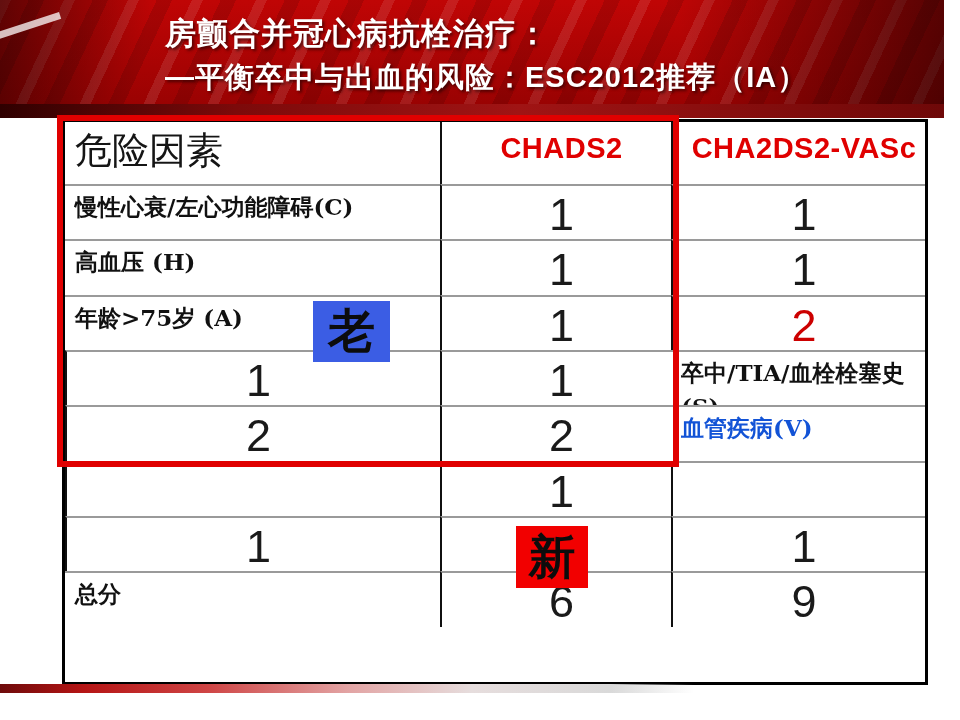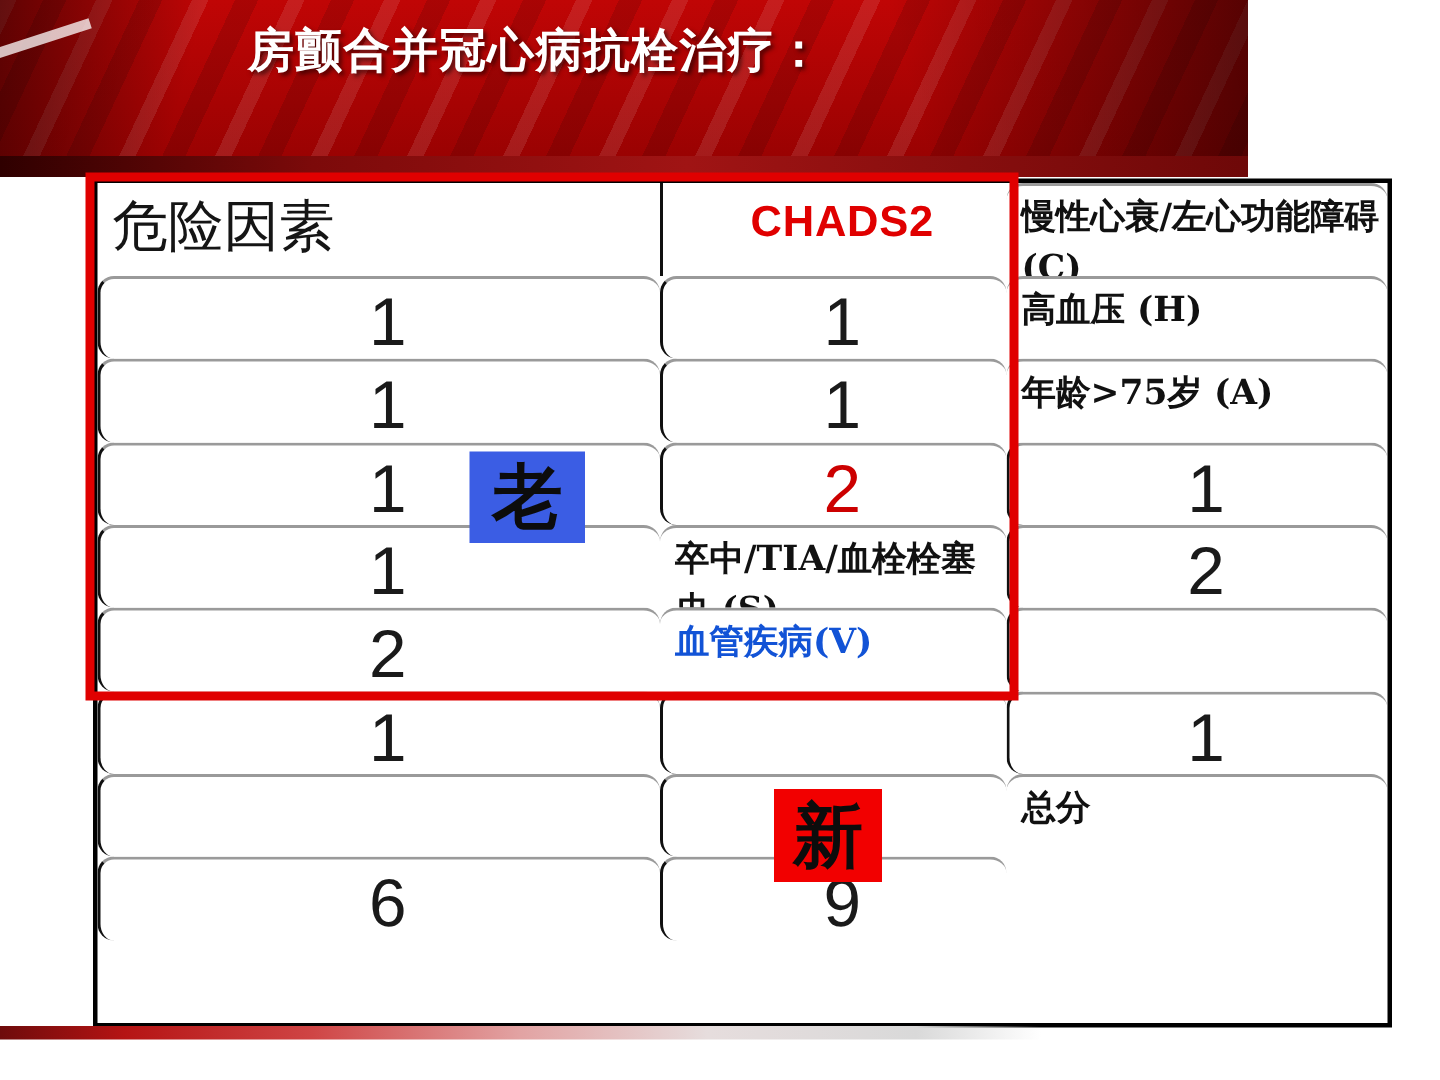--- a/index.html
+++ b/index.html
@@ -1,21 +1,21 @@
 <!DOCTYPE html>
 <html style="--banner-red: #c00505; --score-red: #e00000; --value-red: #cc0000; --blue-text: #1253d6; --badge-old-bg: #3b5de4; --badge-new-bg: #f20000;"><head>
 <meta charset="utf-8">
 <style>
   html,body{margin:0;padding:0;background:#666;}
   .slide{
     position:relative;width:960px;height:720px;background:#ffffff;
     overflow:hidden;font-family:"Liberation Sans",sans-serif;
   }
   
-  .banner{position:absolute;left:0;top:0;width:815px;height:118px;padding-left:17px;}
+  .banner{position:absolute;left:0;top:0;width:944px;height:118px;}
   .banner-main{
     position:absolute;left:0;top:0;width:100%;height:104px;
     background:
       linear-gradient(105deg, rgba(0,0,0,0.50) 0%, rgba(0,0,0,0) 16%),
       linear-gradient(255deg, rgba(0,0,0,0.55) 0%, rgba(0,0,0,0) 28%),
       repeating-linear-gradient(115deg,
         rgba(255,255,255,0.10) 0 10px, rgba(255,255,255,0) 10px 26px,
         rgba(0,0,0,0.12) 26px 40px, rgba(0,0,0,0) 40px 58px),
       linear-gradient(180deg, var(--banner-red,#c00505), #9a0202);
   }
@@ -34,21 +34,21 @@
 
   
   .score-table{
     position:absolute;left:62px;top:119px;width:866px;height:566px;
     box-sizing:border-box;border:3px solid #000;background:#fff;
     display:grid;grid-template-columns:375px 231px 254px;
     grid-template-rows:62px repeat(9,1fr);
   }
   .cell{box-sizing:border-box;padding:4px 0 0 10px;overflow:hidden;}
   .cell.c2,.cell.c3{border-left:2px solid #101010;padding-left:10px;text-align:center;}
-  .cell.line{border-top:2px solid #9a9a9a;border-radius:11px;}
+  .cell.line{border-top:2px solid #9a9a9a;}
   .hdr-risk{font-family:"DejaVu Serif","Liberation Serif",serif;font-size:37px;
     font-weight:400;color:#151515;line-height:50px;}
   .hdr-score{font-size:29px;font-weight:800;color:var(--score-red,#e00000);
     line-height:44px;letter-spacing:0.5px;}
   .factor{font-family:"DejaVu Serif","Liberation Serif",serif;font-size:23px;
     font-weight:700;color:#111;line-height:34px;}
   .factor.blue{color:var(--blue-text,#1253d6);}
   .val{font-size:45px;font-weight:400;color:#1a1a1a;line-height:50px;}
   .val.red{color:var(--value-red,#cc0000);}
 
@@ -78,27 +78,29 @@
 <body>
 
 <div class="slide">
 
   <div class="banner">
     <div class="banner-main"></div>
     <div class="corner-streak"></div>
     <div class="banner-strip"></div>
     <div class="title-block">
       <div class="title-line1">房颤合并冠心病抗栓治疗：</div>
+      <div class="title-line2">—平衡卒中与出血的风险：ESC2012推荐（IA）</div>
     </div>
   </div>
 
   <div class="score-table">
 
     <div class="cell c1 hdr-risk">危险因素</div>
     <div class="cell c2 hdr-score">CHADS2</div>
+    <div class="cell c3 hdr-score">CHA2DS2-VASc</div>
 
     <div class="cell c1 line factor">慢性心衰/左心功能障碍(C)</div>
     <div class="cell c2 line val">1</div>
     <div class="cell c3 line val">1</div>
 
     <div class="cell c1 line factor">高血压 (H)</div>
     <div class="cell c2 line val">1</div>
     <div class="cell c3 line val">1</div>
 
     <div class="cell c1 line factor">年龄&gt;75岁 (A)</div>

